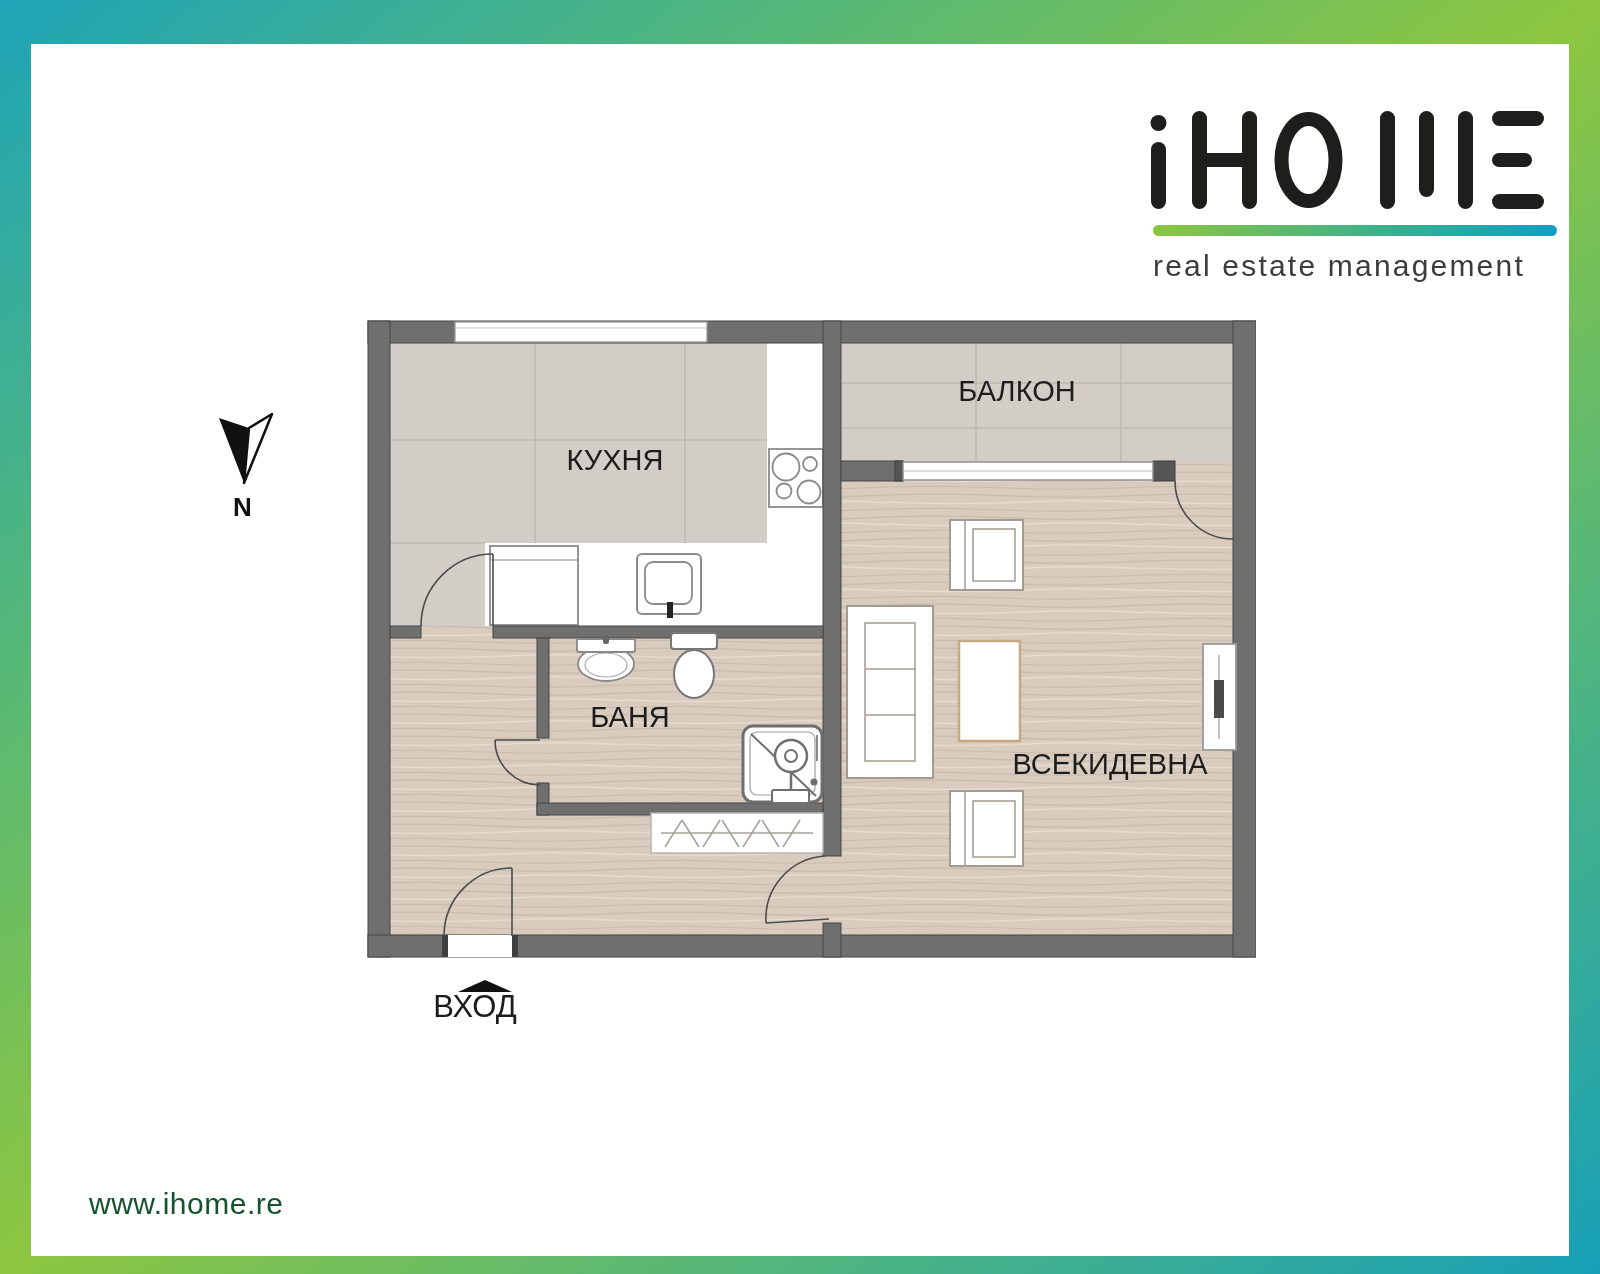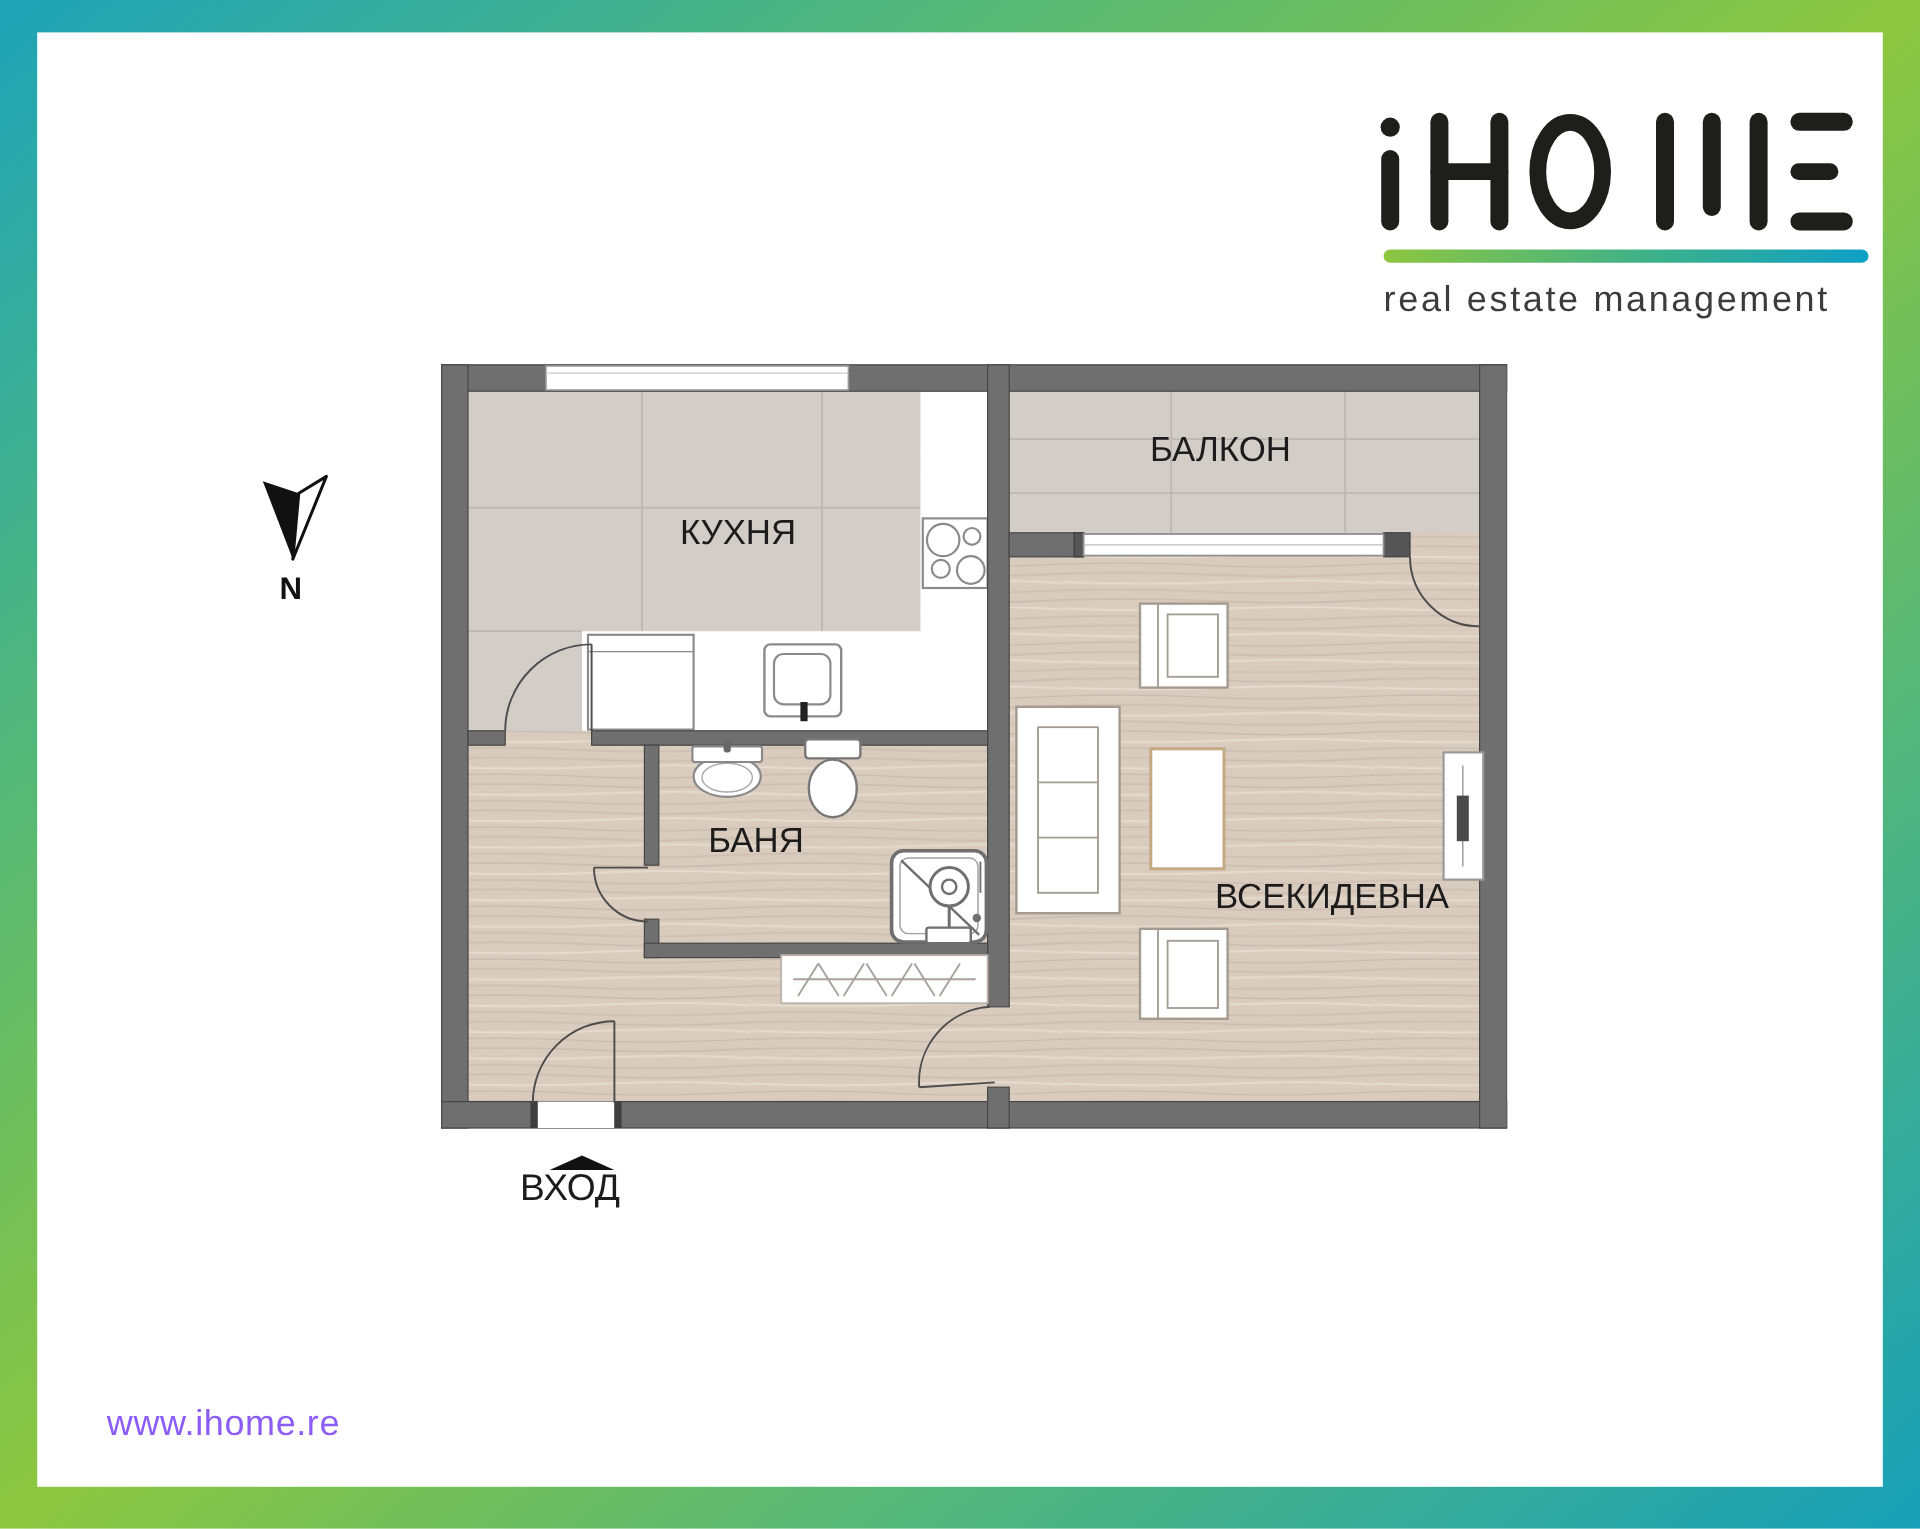--- a/index.html
+++ b/index.html
@@ -1,21 +1,21 @@
 <!DOCTYPE html>
 <html><head>
 <meta charset="utf-8">
 <style>
   html,body{margin:0;padding:0;background:#ffffff;}
   .page{position:relative;width:1600px;height:1274px;overflow:hidden;
         background:linear-gradient(to bottom right,#1ea4b8 0%,#55b877 26%,#8dc63f 50%,#52b67d 74%,#17a0b8 100%);
         font-family:"Liberation Sans","DejaVu Sans",sans-serif;}
-  .canvas{position:absolute;left:31px;top:27px;width:1538px;height:1212px;background:#ffffff;}
+  .canvas{position:absolute;left:31px;top:44px;width:1538px;height:1212px;background:#ffffff;}
   .abs{position:absolute;}
-  .website{position:absolute;left:58px;top:1143px;font-size:30px;color:#8b5cf6;letter-spacing:0.5px;}
+  .website{position:absolute;left:58px;top:1143px;font-size:30px;color:#14532d;letter-spacing:0.5px;}
   svg text{font-family:"Liberation Sans","DejaVu Sans",sans-serif;}
   .room-label{fill:#1c1c1c;font-size:29px;}
   .tagline{fill:#3c3c3c;font-size:30px;letter-spacing:2.2px;}
   .north-n{fill:#111;font-size:26px;font-weight:bold;}
 </style>
 </head>
 <body>
 
 <div class="page">
   <div class="canvas">

